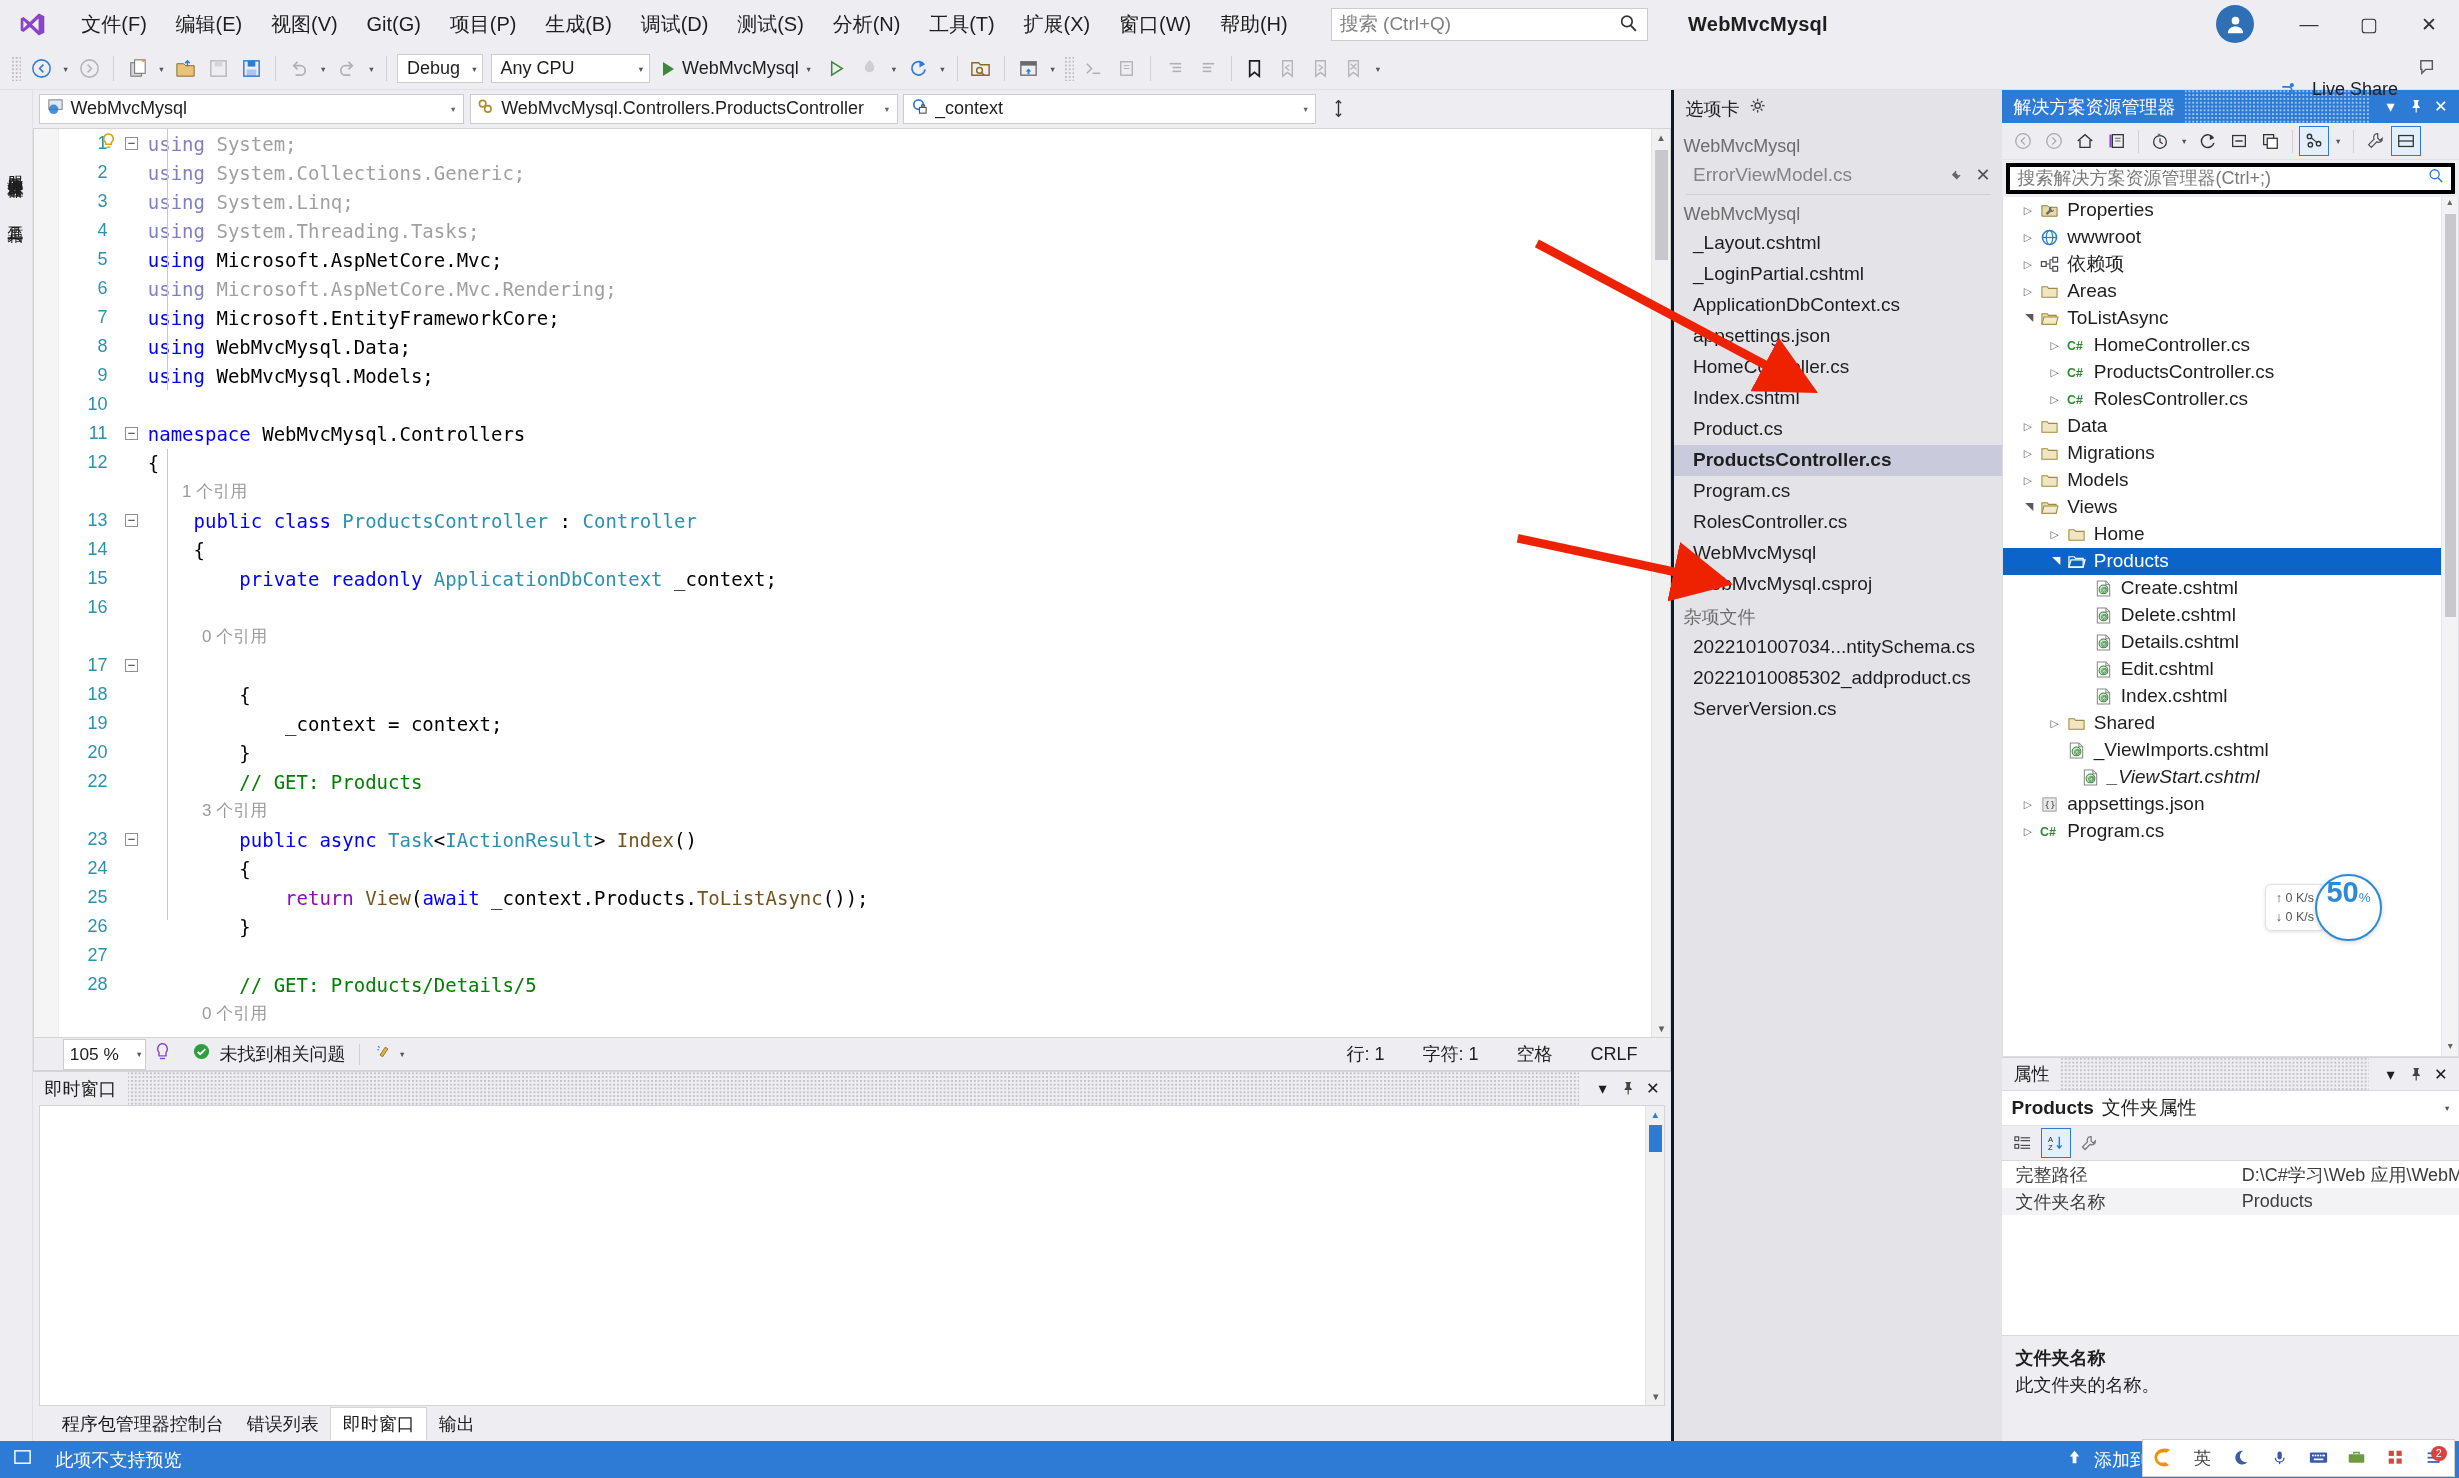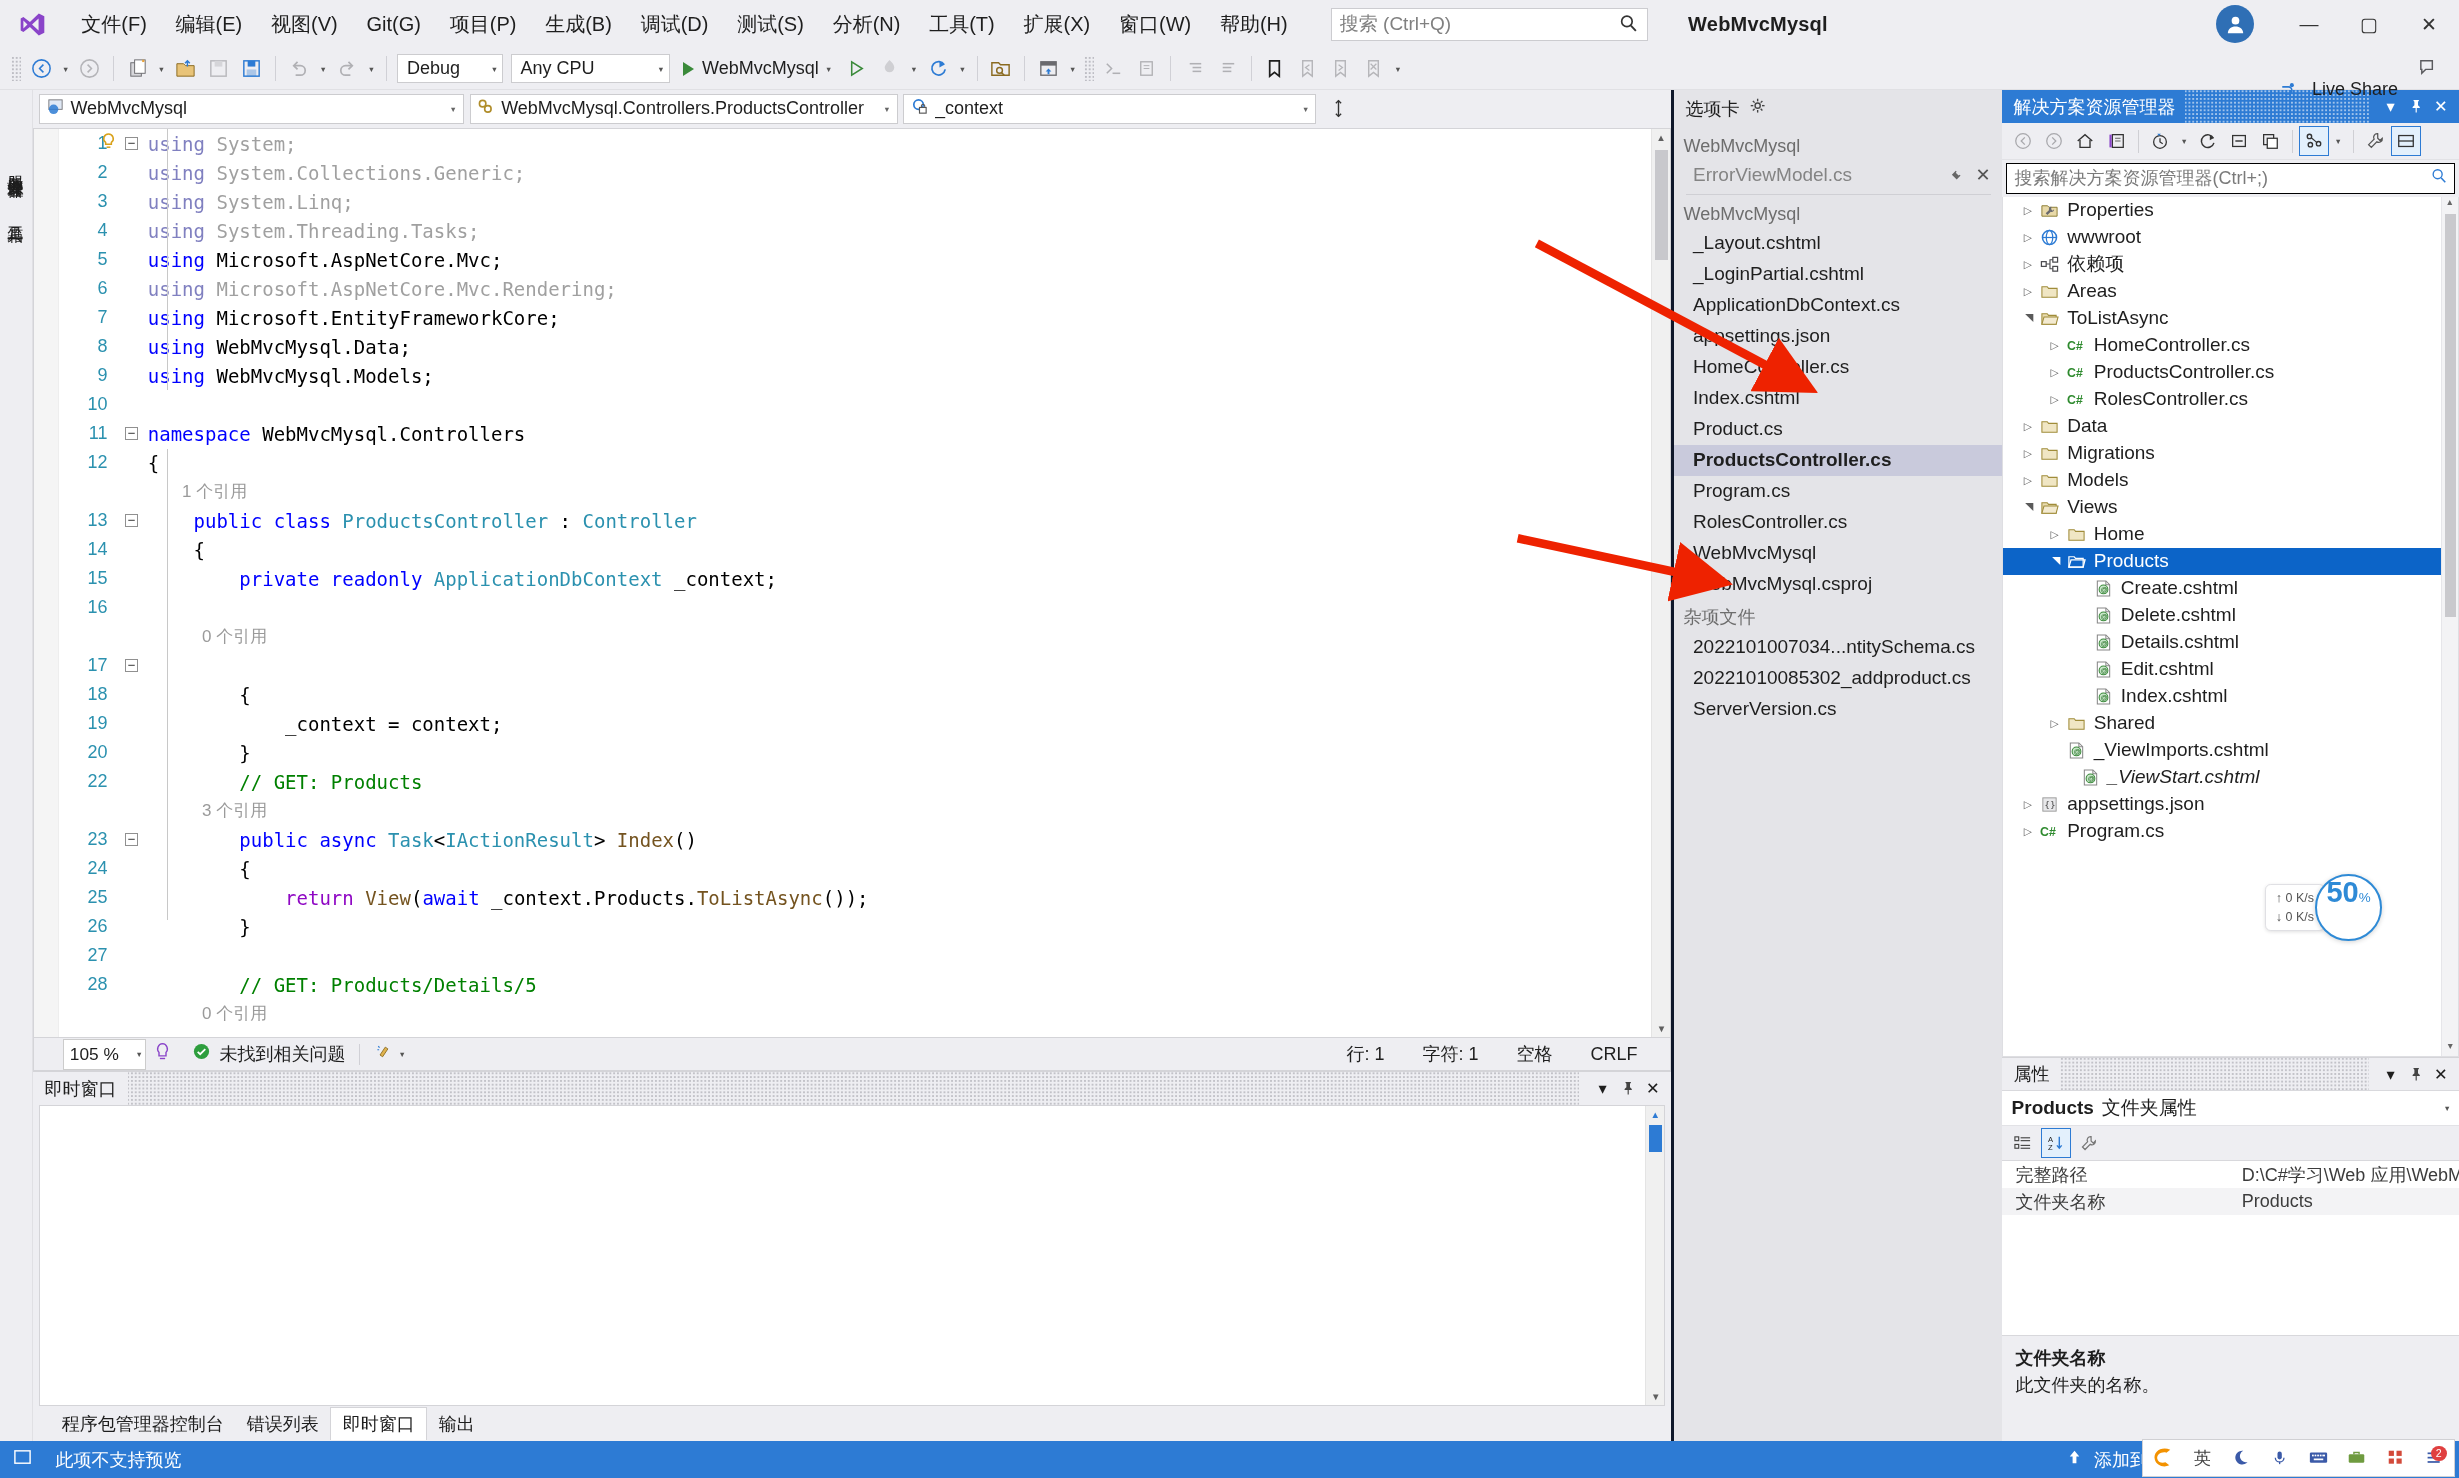--- a/index.html
+++ b/index.html
@@ -119,21 +119,21 @@
     background-image:radial-gradient(rgba(255,255,255,.55) 1px, transparent 1px);
     background-size:3.8px 3.8px; background-position:center; }
   .pane-title.inactive .pt-dots { background-image:radial-gradient(#c2c2c8 1px,transparent 1px); }
   .pt-btn { width:25px;height:25px;display:flex;align-items:center;justify-content:center;font-size:16.3px; }
 
   .se-toolbar { height:37px; background:#eeeef2; display:flex; align-items:center; padding:0 5.8px; gap:1px;
                 border-bottom:1px solid #e2e2e6; }
   .se-btn { width:30px;height:30px;display:flex;align-items:center;justify-content:center; }
   .se-btn.active { border:1.4px solid #2d7bd4; background:#e3f0fc; }
   .se-sep { width:1px;height:23px;background:#cfcfd4;margin:0 5.8px; }
-  .se-search { height:31px; background:#fff; border:1px solid #000000; display:flex; align-items:center;
+  .se-search { height:31px; background:#fff; border:4px solid #000000; display:flex; align-items:center;
                padding:0 5.8px 0 7.7px; margin:2.9px 3.8px; font-size:18px; color:#7a7a7a; }
   .se-tree { flex:1; background:#fff; overflow:hidden; position:relative; font-size:19px; border:1px solid #dedee2; border-top:none;}
   .tr { height:27px; display:flex; align-items:center; white-space:nowrap; }
   .tr.sel { background:#0c64c8; color:#fff; }
   .tw { width:19px; flex:0 0 19px; display:flex; align-items:center; justify-content:center; font-size:10.6px; color:#5a5a5a; }
   .tr.sel .tw { color:#fff; }
   .ticon { width:25px; flex:0 0 25px; display:flex; align-items:center; justify-content:center; }
   .tlabel { padding-left:4.8px; }
 
   
@@ -287,21 +287,21 @@
     <div class="tb-caret">▾</div>
     <div class="tb-btn">
       <svg width="23" height="23" viewBox="0 0 24 24">
           <path d="M16 9 H10 a5 5 0 0 0 0 10 H15" fill="none" stroke="#b0b0b4" stroke-width="1.8"></path>
           <path d="M13 5 L17 9 l-4 4" fill="none" stroke="#b0b0b4" stroke-width="1.8"></path>
         </svg>
     </div>
     <div class="tb-caret">▾</div>
     <div class="tb-sep"></div>
 
-    <div class="combo" style="width:106px">
+    <div class="combo" style="width:86px">
       <span class="cv">Debug</span>
       <span class="ca">▾</span>
     </div>
     <div class="combo" style="width:159px">
       <span class="cv">Any CPU</span>
       <span class="ca">▾</span>
     </div>
     <div class="run-btn">
       <span class="tri"></span>
       <span>WebMvcMysql</span>

